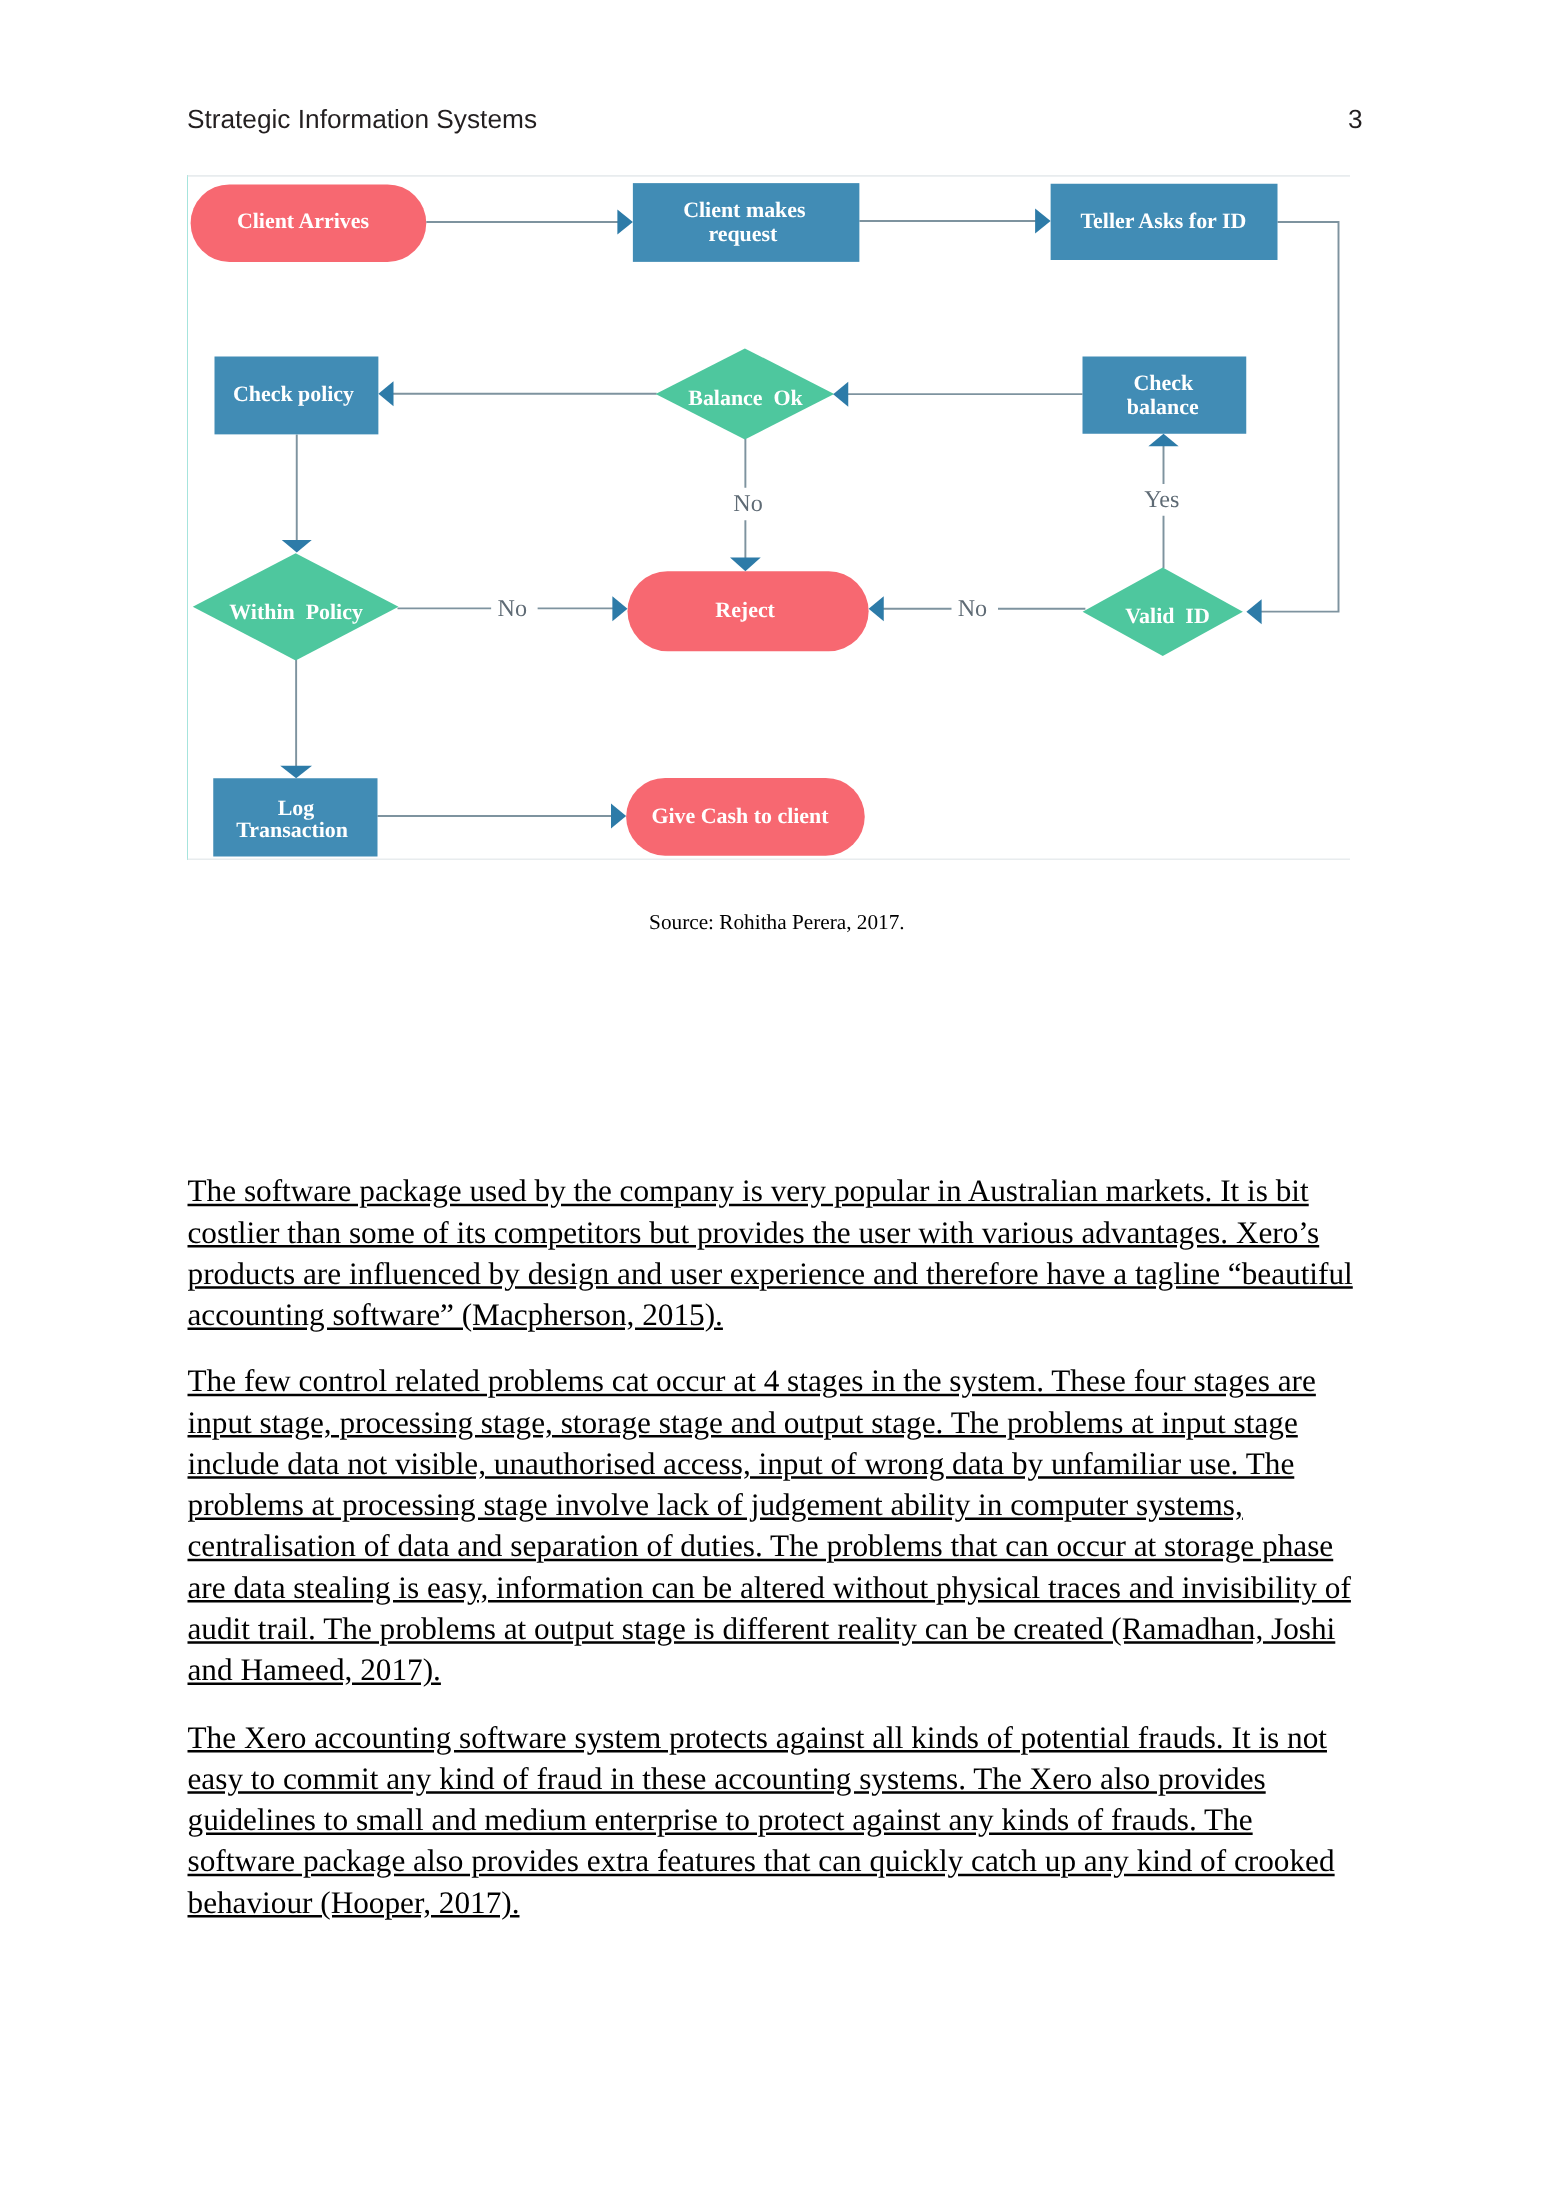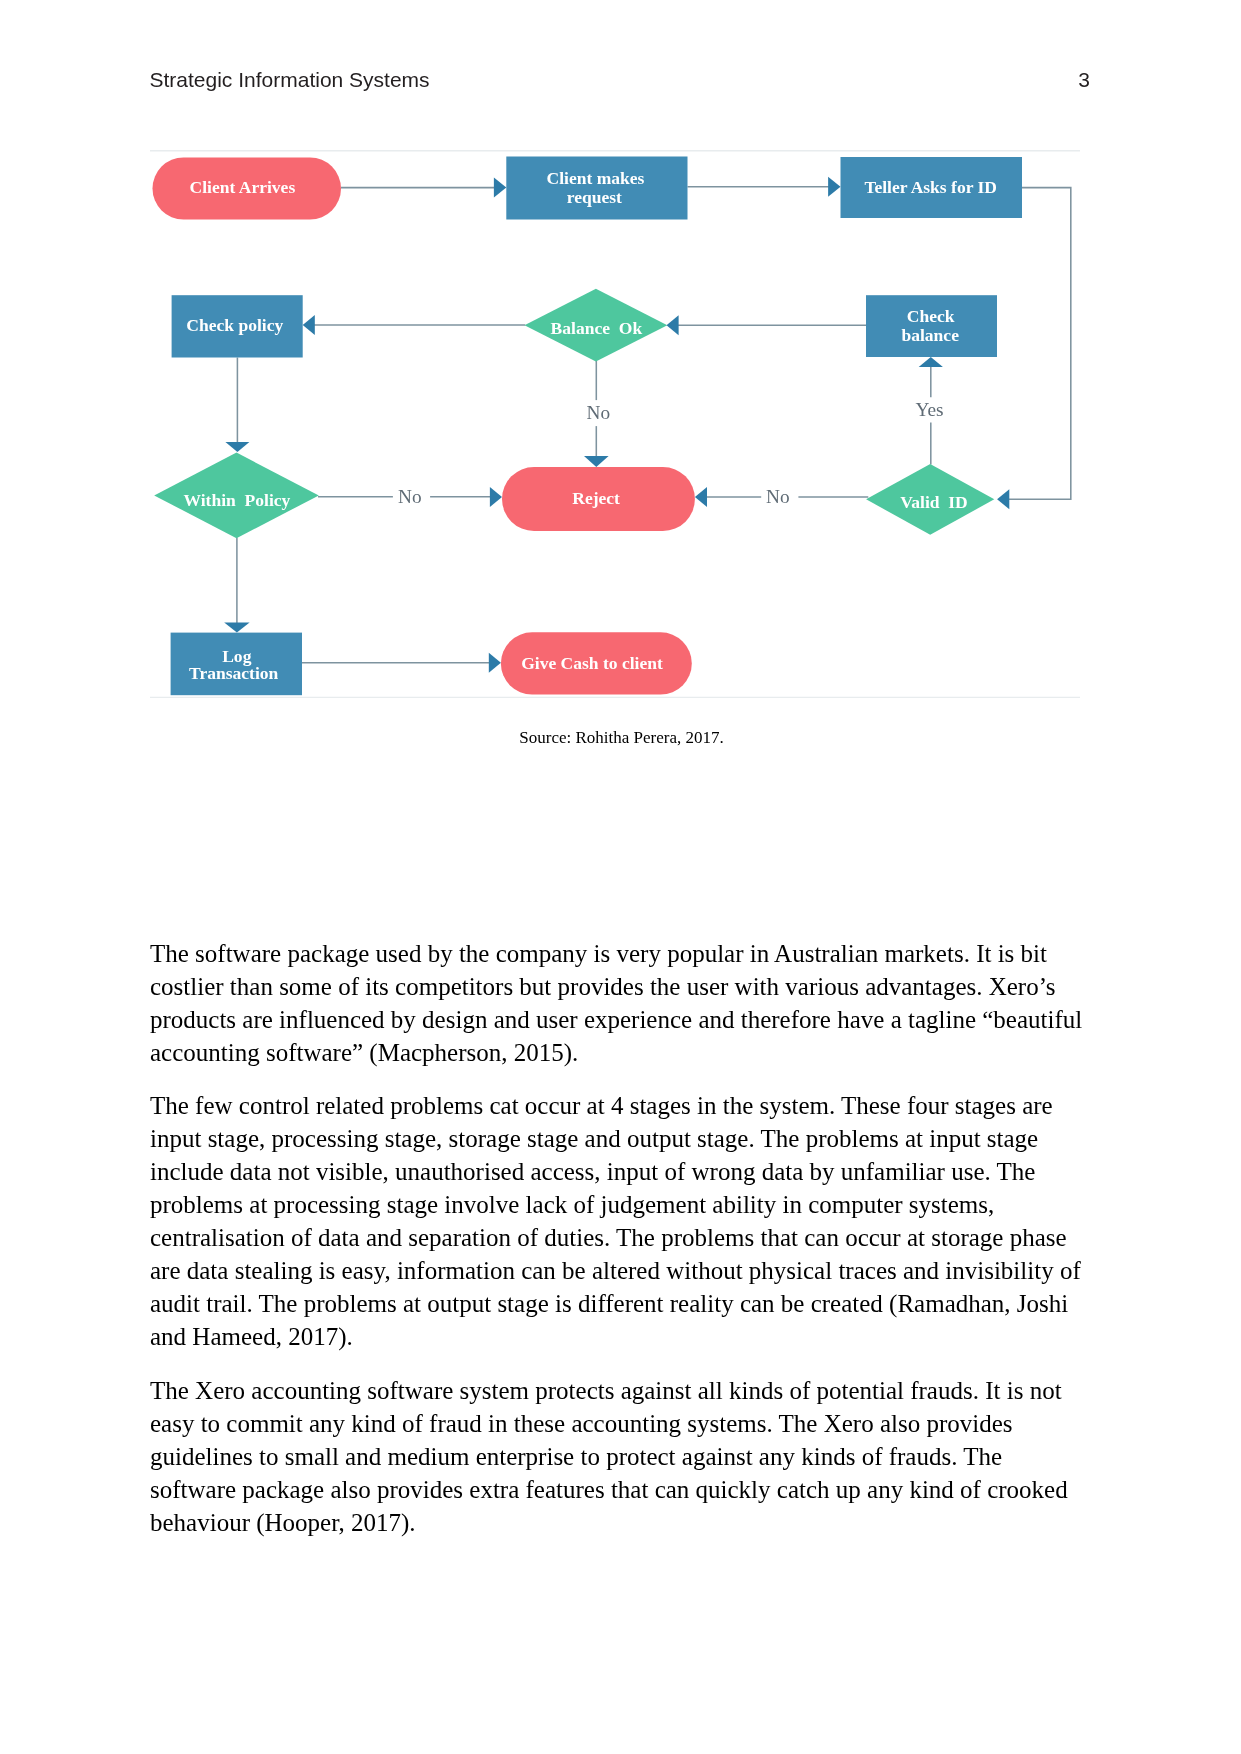--- a/index.html
+++ b/index.html
@@ -1,32 +1,32 @@
 <!DOCTYPE html>
 <html><head>
 <meta charset="utf-8">
 <title>Strategic Information Systems</title>
 <style>
   html,body{margin:0;padding:0;background:#ffffff;}
   body{width:1241px;height:1754px;font-family:"Liberation Serif",serif;-webkit-font-smoothing:antialiased;}
   .page{position:relative;width:1241px;height:1754px;overflow:hidden;background:#fff;}
 
-  .doc-header{position:absolute;left:149.5px;top:68px;width:940.5px;height:24px;text-decoration:underline;}
+  .doc-header{position:absolute;left:149.5px;top:84px;width:940.5px;height:24px;text-decoration:underline;}
   .doc-header .title{position:absolute;left:0;top:0;font-family:"Liberation Sans",sans-serif;
       font-size:21px;line-height:24px;color:#231f20;white-space:nowrap;}
   .doc-header .pageno{position:absolute;right:0;top:0;font-family:"Liberation Sans",sans-serif;
       font-size:21px;line-height:24px;color:#231f20;}
 
-  .figure{position:absolute;left:150px;top:150px;width:930px;height:548px;background:#14b8a6;}
+  .figure{position:absolute;left:150px;top:140px;width:930px;height:548px;background:#14b8a6;}
   .figure svg{display:block;filter:blur(0.55px);}
   .figure svg text{white-space:pre;}
   .fig-caption{position:absolute;left:151.5px;top:721px;width:940px;text-align:center;
       font-size:17px;line-height:33px;color:#000;}
 
-  .body-text{position:absolute;left:150px;top:936.5px;width:936px;font-size:25px;line-height:33px;color:#000;}
+  .body-text{position:absolute;left:150px;top:936.5px;width:936px;font-size:25px;line-height:33px;color:#000;text-decoration:underline;}
   .body-text p{margin:0 0 20.7px 0;text-align:left;}
   .body-text p:last-child{margin-bottom:0;}
 </style>
 </head>
 <body>
 
 <div class="page">
 
   <div class="doc-header">
     <div class="title">Strategic Information Systems</div>

